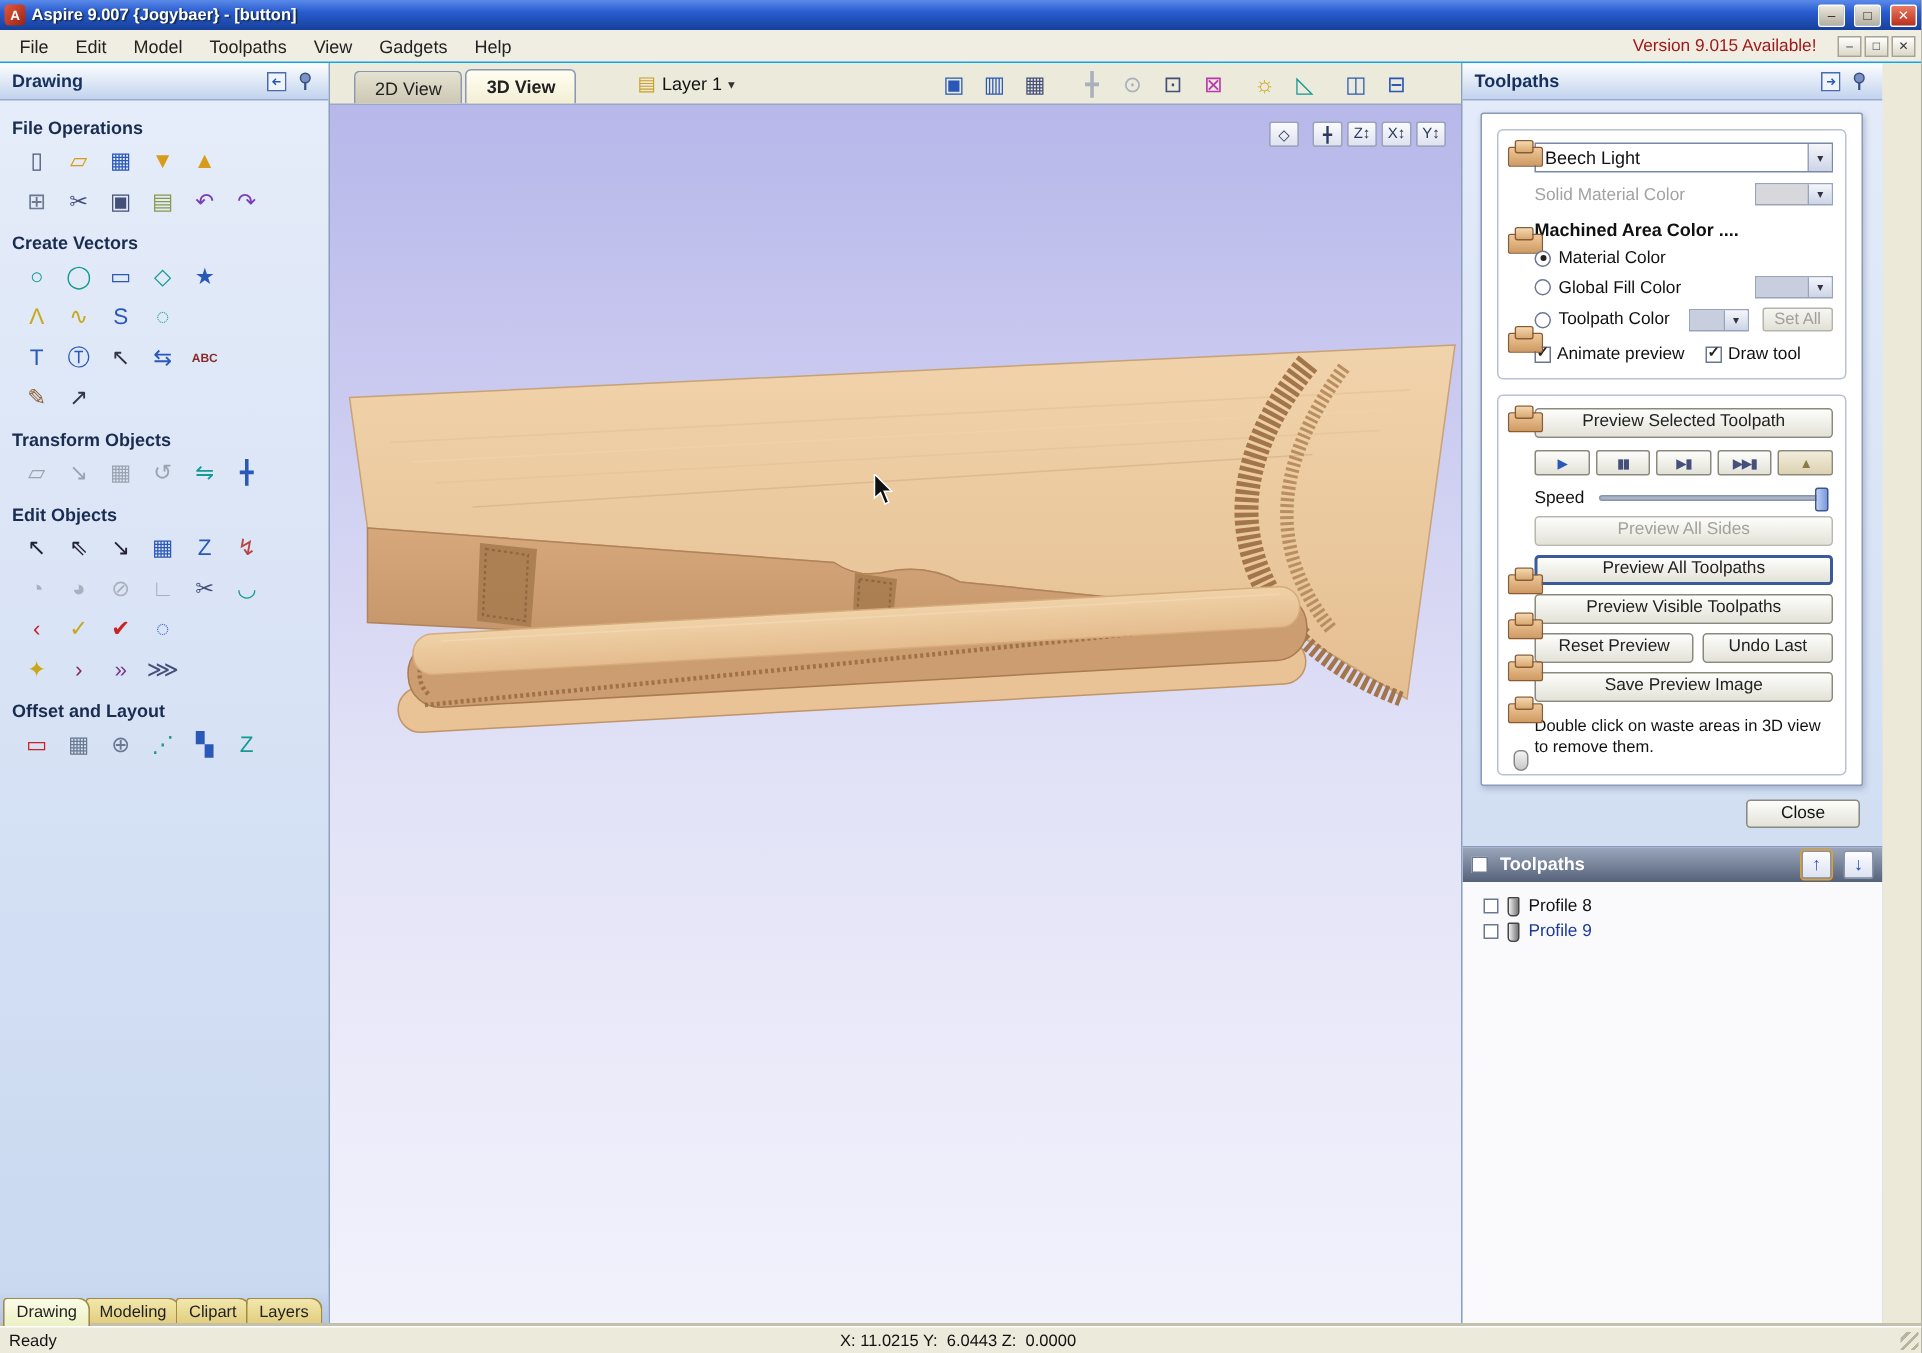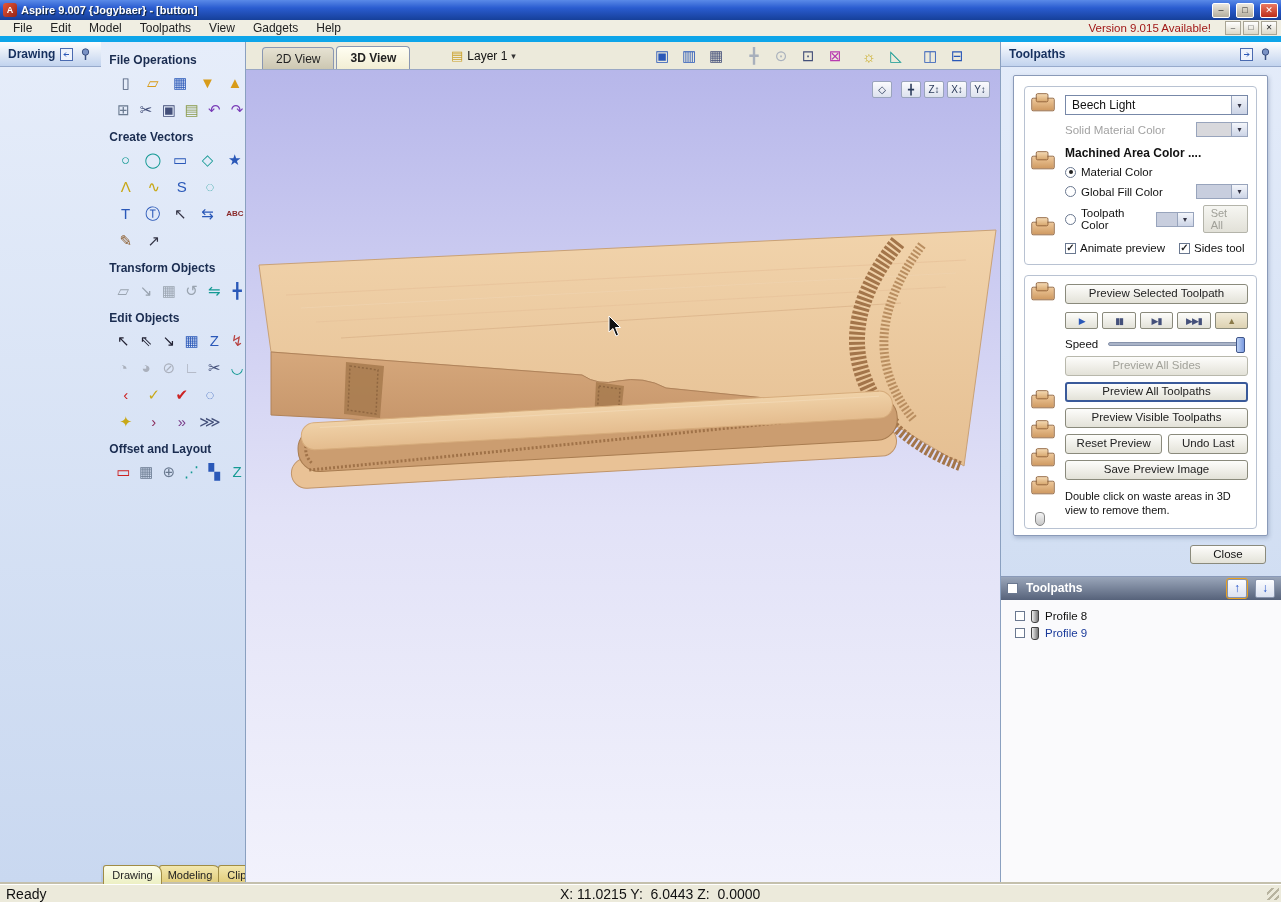--- a/index.html
+++ b/index.html
@@ -8,33 +8,33 @@
   .app{width:1281px;height:902px;position:relative;background:#ece9d8;font-size:12px;color:#111;overflow:hidden}
 
   
   .titlebar{height:20px;background:linear-gradient(180deg,#5a8ae8 0%,#2a5cd0 40%,#16409a 100%);display:flex;align-items:center;padding:0 3px;gap:4px}
   .app-icon{width:14px;height:14px;background:linear-gradient(135deg,#e8563a,#962414);border-radius:3px;color:#fff;font-size:9px;font-weight:bold;display:flex;align-items:center;justify-content:center}
   .title-text{color:#fff;font-weight:bold;font-size:11px;text-shadow:1px 1px 1px #123;flex:1;white-space:pre;overflow:hidden}
   .win-btn{width:18px;height:15px;margin-left:2px;border:1px solid #fff;border-radius:2px;font-size:9px;line-height:13px;text-align:center;background:linear-gradient(180deg,#ece8de,#b4aE9e);color:#222;cursor:default}
   .win-btn.close{background:linear-gradient(180deg,#ea7a62,#bc2e1a);color:#fff}
 
   
-  .menubar{height:22px;background:#f0eee2;display:flex;align-items:center;border-bottom:6px solid #0ea5e9;padding:0 4px}
+  .menubar{height:22px;background:#f0eee2;display:flex;align-items:center;border-bottom:1px solid #0ea5e9;padding:0 4px}
   .menu-item{padding:3px 9px;color:#222}
   .version{margin-left:auto;color:#a01818;padding-right:12px;font-size:11.5px}
   .mdi-btn{width:16px;height:14px;border:1px solid #a8a494;background:linear-gradient(#fff,#dcd8c8);font-size:8px;text-align:center;line-height:12px;margin-left:2px;color:#333}
 
   
   .main{display:flex;height:842px}
   .panel-header{height:25px;background:linear-gradient(180deg,#fdfefe,#c2d3ee);border-bottom:1px solid #97aacc;display:flex;align-items:center;padding:0 8px;font-weight:bold;color:#16305e;flex:none}
   .ph-title{flex:1;font-size:12px}
   .ph-icon{width:16px;height:16px;display:flex;align-items:center;justify-content:center;margin-left:3px}
 
   
-  .left-panel{width:246px;display:flex;background:linear-gradient(180deg,#e6edfa,#c9d8f0);border-right:1px solid #8aa0c0;overflow:hidden}
+  .left-panel{width:220px;display:flex;flex-direction:column;background:linear-gradient(180deg,#e6edfa,#c9d8f0);border-right:1px solid #8aa0c0;overflow:hidden}
   .tools{flex:1;display:flex;flex-direction:column;overflow:hidden;padding-top:4px}
   .section-title{font-weight:bold;color:#1a2c50;font-size:12px;padding:7px 0 2px 8px}
   .icon-row{display:flex;gap:7px;padding:3px 0 3px 14px}
   .tool-icon{width:21px;height:21px;display:flex;align-items:center;justify-content:center;font-size:15px;line-height:1;cursor:default}
   .tool-icon.small-text{font-size:8px;font-weight:bold;letter-spacing:0}
   .spacer{flex:1}
   .job-dims{padding:0 0 12px 8px;color:#98a2ae;font-weight:bold}
   .jd-title{font-size:13px;padding-bottom:5px}
   .jd-line{font-size:12px;padding:3px 0 0 12px;white-space:pre}
   .left-tabs{display:flex;align-items:flex-end;height:23px;padding-left:2px;background:linear-gradient(180deg,#c9d8f0,#b2c4e4)}
@@ -59,21 +59,21 @@
   .orient-btn{min-width:20px;height:17px;padding:0 3px;border:1px solid #9aa4bc;background:linear-gradient(#fbfbfd,#dde2ee);font-size:10px;display:flex;align-items:center;justify-content:center;color:#2a3a5a;border-radius:2px;cursor:default;white-space:nowrap}
   .orient-btn.gap{margin-right:6px}
   .cursor{position:absolute;left:362px;top:246px}
 
   
   .right-panel{width:281px;display:flex;flex-direction:column;background:linear-gradient(180deg,#e4ecfa,#c6d6ee);border-left:1px solid #8aa0c0;overflow:hidden}
   .preview-card{margin:8px 13px 0 12px;background:#fff;border:1px solid #8a9ab8;border-radius:2px;box-shadow:1px 2px 4px rgba(60,80,120,.3);padding-bottom:6px;flex:none}
   .card-title{display:flex;align-items:center;gap:12px;padding:10px 12px 9px;border-bottom:1px solid #dde2ec;font-weight:bold;font-size:13px}
   .wood-icon{width:26px;height:15px;position:relative;background:linear-gradient(#eec89a,#cf9a62);border:1px solid #8a5a30;border-radius:2px;flex:none}
   .wood-icon::before{content:"";position:absolute;left:4px;top:-6px;width:12px;height:8px;background:linear-gradient(#f4d8b0,#d8a870);border:1px solid #8a5a30;border-radius:2px}
-  .group-box{position:relative;margin:10px 10px 0;border:1px solid #b8c2d2;border-radius:4px;padding:8px 8px 10px 40px}
+  .group-box{position:relative;margin:10px 10px 0;border:1px solid #b8c2d2;border-radius:4px;padding:8px 8px 10px 24px}
   .gb-icon{position:absolute;left:5px;transform:scale(.9)}
   .hint-icon{position:absolute;left:10px;width:10px;height:14px;border:1px solid #888;border-radius:4px 4px 5px 5px;background:linear-gradient(#f4f4f4,#c8c8c8)}
   .mat-select{display:flex;height:20px;border:1px solid #7788a8;background:#fff;align-items:center;font-size:12px;cursor:default}
   .ms-label{flex:1;padding:0 6px;white-space:nowrap}
   .combo-arrow{width:16px;height:100%;background:linear-gradient(#f4f6fb,#ccd4e6);border-left:1px solid #98a4bc;display:flex;align-items:center;justify-content:center;font-size:8px;color:#334;flex:none}
   .form-row{display:flex;align-items:center;margin-top:7px;font-size:11.5px;gap:5px}
   .dim-label{color:#a2a2a2}
   .swatch-combo{display:flex;width:52px;height:15px;border:1px solid #98a4bc;margin-left:auto;cursor:default}
   .swatch{flex:1;background:#c8cede}
   .swatch-combo.disabled .swatch{background:#d8d8dc}
@@ -105,21 +105,21 @@
   .tp-title{color:#fff;font-weight:bold;flex:1;font-size:12px}
   .updown{width:20px;height:19px;border:1px solid #8894ac;background:linear-gradient(#fcfdff,#dce2f0);color:#2050c8;font-size:12px;font-weight:bold;display:flex;align-items:center;justify-content:center;border-radius:2px;cursor:default}
   .updown.focus{outline:1px solid #e8a020}
   .tp-body{flex:1;background:#fafafc;padding:8px 0}
   .tp-item{display:flex;align-items:center;gap:6px;padding:2px 0 2px 14px;font-size:11.5px;cursor:default}
   .tp-item .checkbox{width:10px;height:10px}
   .bit-icon{width:8px;height:13px;background:linear-gradient(90deg,#eee,#777);border:1px solid #444;border-radius:1px 1px 3px 3px;flex:none}
   .tp-item.selected .tp-label{color:#1a3a9a;font-weight:normal}
 
   
-  .statusbar{height:18px;background:#eceadb;border-top:1px solid #fff;box-shadow:0 -2px 0 #c4c0ac;display:flex;align-items:center;font-size:14px;position:relative}
+  .statusbar{height:18px;background:#eceadb;border-top:1px solid #fff;box-shadow:0 -2px 0 #c4c0ac;display:flex;align-items:center;font-size:11px;position:relative}
   .status-ready{padding-left:6px}
   .status-coords{position:absolute;left:560px;white-space:pre}
   .grip{position:absolute;right:2px;bottom:2px;width:12px;height:12px;background:
     repeating-linear-gradient(135deg,transparent 0 3px,#b8b4a0 3px 5px)}
 </style>
 </head>
 <body>
 
 <div class="app">
 
@@ -458,21 +458,21 @@
             <span class="cb-item">
               <span class="checkbox">
                   <span>✓</span>
                 </span>
               <span>Animate preview</span>
             </span>
             <span class="cb-item">
               <span class="checkbox">
                   <span>✓</span>
                 </span>
-              <span>Sides tool</span>
+              <span>Draw tool</span>
             </span>
           </div>
         </div>
 
         <div class="group-box">
           <span class="wood-icon gb-icon" style="top:10px"></span>
           <span class="wood-icon gb-icon" style="top:118px"></span>
           <span class="wood-icon gb-icon" style="top:148px"></span>
           <span class="wood-icon gb-icon" style="top:176px"></span>
           <span class="wood-icon gb-icon" style="top:204px"></span>

